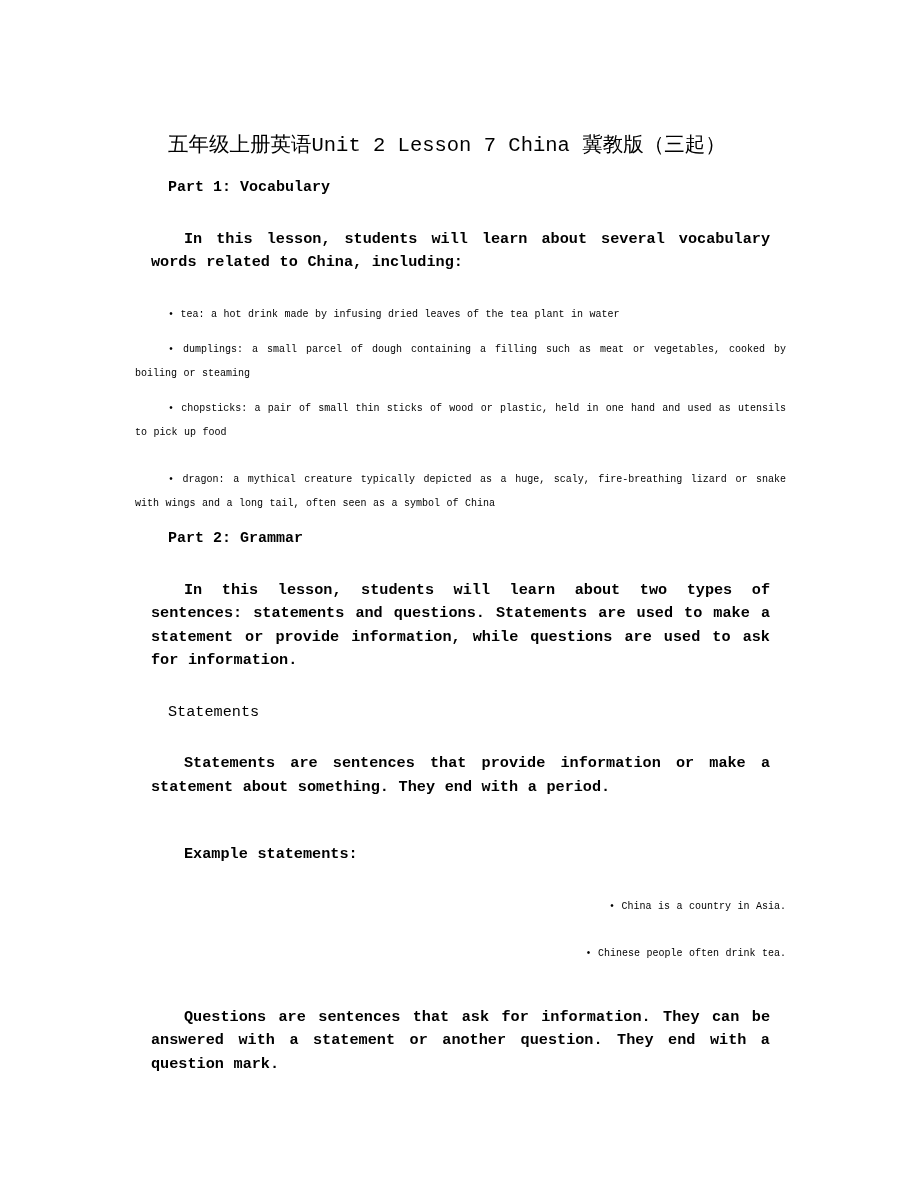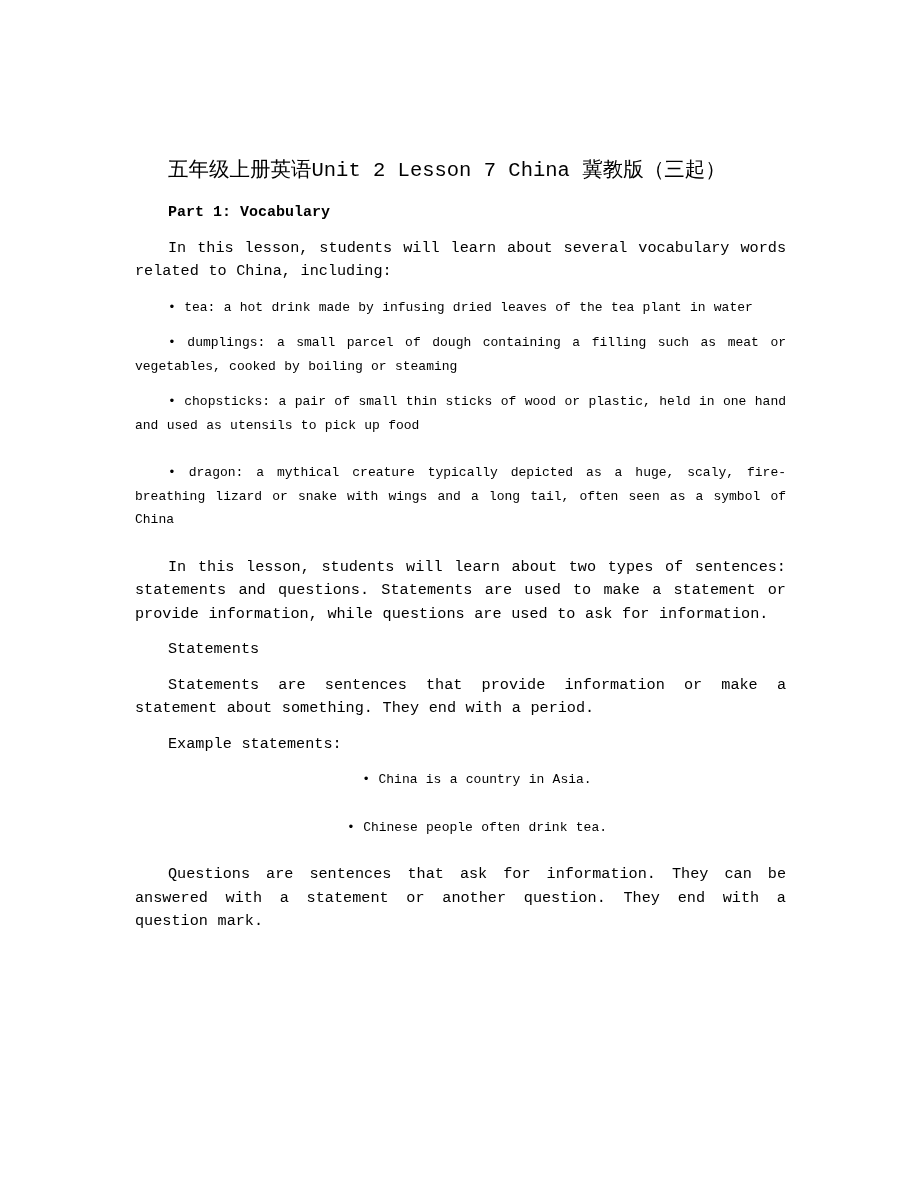--- a/index.html
+++ b/index.html
@@ -17,21 +17,21 @@
   }
   .page {
     position: relative;
     width: 920px;
     height: 1191px;
     box-sizing: border-box;
   }
   .doc-body {
     position: absolute;
     left: 135px;
-    top: 156px;
+    top: 131px;
     width: 651px;
   }
   .doc-title {
     font-size: 20.5px;
     font-weight: normal;
     line-height: 30px;
     margin: 0 0 6px 0;
     padding-left: 33px;
     white-space: nowrap;
     letter-spacing: 0px;
@@ -45,40 +45,40 @@
   }
   .sub-heading {
     font-size: 15.2px;
     font-weight: normal;
     line-height: 23.5px;
     margin: 0;
     padding-left: 33px;
   }
   .para {
     font-size: 15.2px;
-    font-weight: normal;
+    font-weight: bold;
     line-height: 23.5px;
-    margin: 0;
+    margin: 16px;
     text-align: justify;
     text-justify: inter-word;
     text-indent: 33px;
     word-spacing: 0.5px;
   }
   .bullet-item {
-    font-size: 13px;
+    font-size: 10px;
     font-weight: normal;
     line-height: 23.5px;
     margin: 0;
     text-align: justify;
     text-justify: inter-word;
     text-indent: 33px;
     word-spacing: 0.5px;
   }
   .bullet-item.flat {
-    text-align: center;
+    text-align: right;
     text-indent: 0;
     padding-left: 33px;
   }
   .bullet-glyph {
     display: inline;
   }
   .gap-lg { height: 12px; }
   .gap-md { height: 12px; }
   .gap-title { height: 9px; }
 </style>
@@ -112,20 +112,21 @@
 
     <div class="gap-lg"></div>
 
 
     <div class="gap-lg"></div>
 
     <p class="bullet-item"><span class="bullet-glyph">•</span> <span>dragon: a mythical creature typically depicted as a huge, scaly, fire-breathing lizard or snake with wings and a long tail, often seen as a symbol of China</span></p>
 
     <div class="gap-lg"></div>
 
+    <h2 class="heading">Part 2: Grammar</h2>
 
     <div class="gap-md"></div>
 
     <p class="para">In this lesson, students will learn about two types of sentences: statements and questions. Statements are used to make a statement or provide information, while questions are used to ask for information.</p>
 
     <div class="gap-lg"></div>
 
     <h3 class="sub-heading">Statements</h3>
 
     <div class="gap-md"></div>

